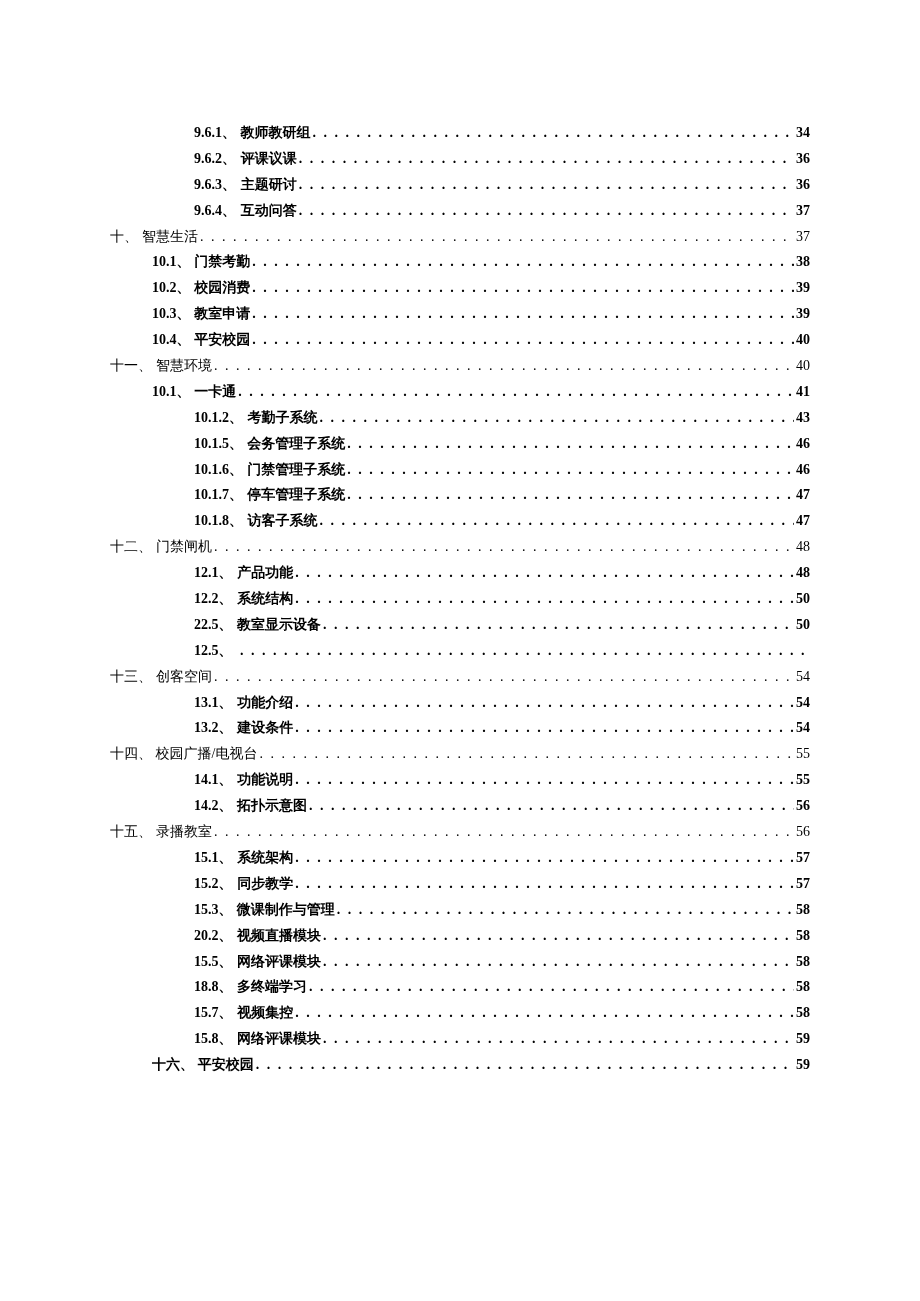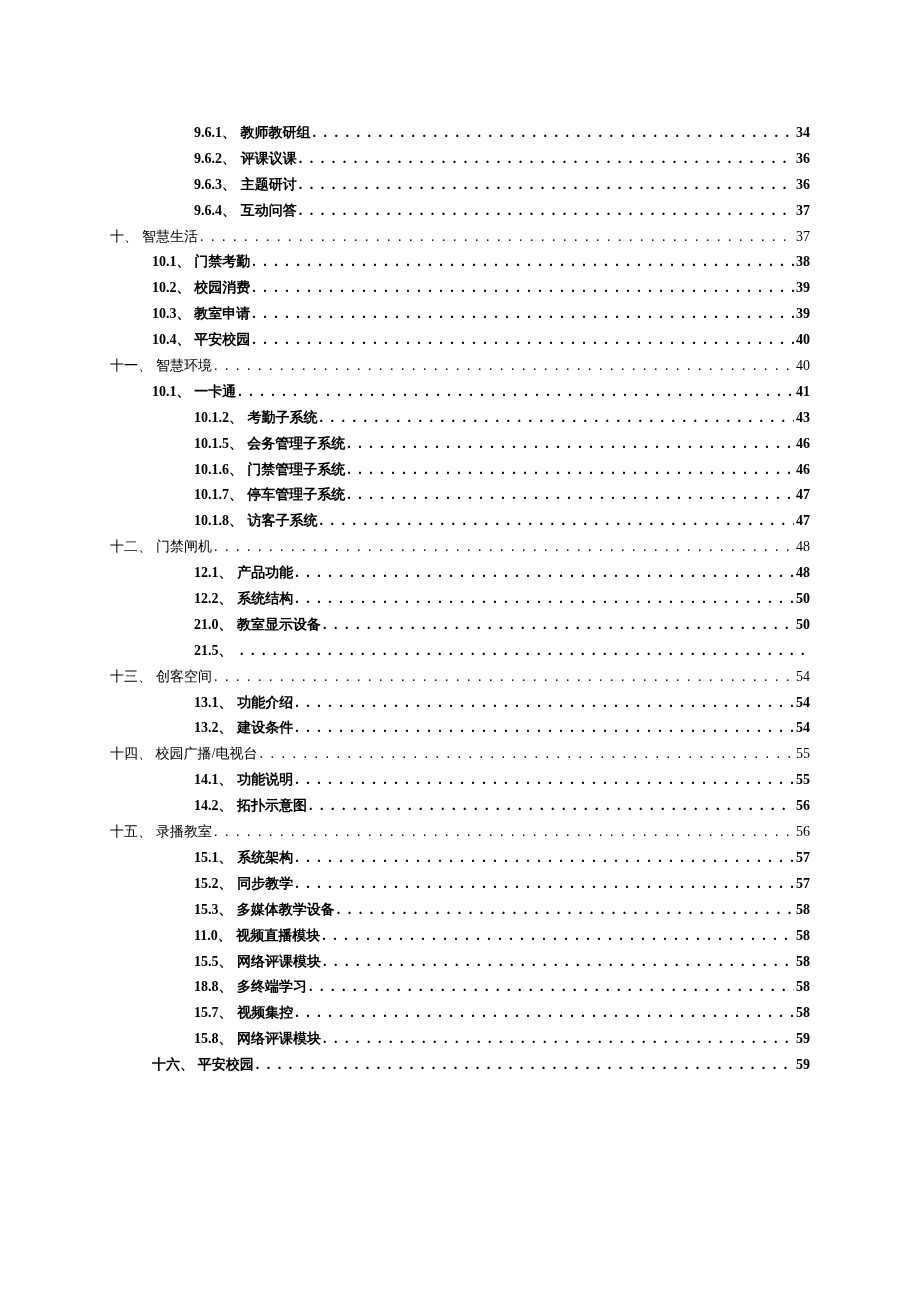--- a/index.html
+++ b/index.html
@@ -175,28 +175,28 @@
         <span class="page-num">48</span>
       </div>
       <div class="toc-line indent-2">
         <span class="label">12.2、</span>
         <span class="sep" style="width: 14px;"></span>
         <span class="label">系统结构</span>
         <span class="leader"></span>
         <span class="page-num">50</span>
       </div>
       <div class="toc-line indent-2">
-        <span class="label">21.0、</span>
+        <span class="label">22.5、</span>
         <span class="sep" style="width: 14px;"></span>
         <span class="label">教室显示设备</span>
         <span class="leader"></span>
         <span class="page-num">50</span>
       </div>
       <div class="toc-line indent-2">
-        <span class="label">21.5、</span>
+        <span class="label">12.5、</span>
         <span class="sep" style="width: 14px;"></span>
         <span class="label"></span>
         <span class="leader"></span>
         <span class="page-num"></span>
       </div>
       <div class="toc-line indent-0">
         <span class="label">十三、</span>
         <span class="sep" style="width: 10px;"></span>
         <span class="label">创客空间</span>
         <span class="leader"></span>
@@ -254,26 +254,26 @@
       <div class="toc-line indent-2">
         <span class="label">15.2、</span>
         <span class="sep" style="width: 14px;"></span>
         <span class="label">同步教学</span>
         <span class="leader"></span>
         <span class="page-num">57</span>
       </div>
       <div class="toc-line indent-2">
         <span class="label">15.3、</span>
         <span class="sep" style="width: 14px;"></span>
-        <span class="label">多媒体教学设备</span>
-        <span class="leader"></span>
-        <span class="page-num">58</span>
-      </div>
-      <div class="toc-line indent-2">
-        <span class="label">11.0、</span>
+        <span class="label">微课制作与管理</span>
+        <span class="leader"></span>
+        <span class="page-num">58</span>
+      </div>
+      <div class="toc-line indent-2">
+        <span class="label">20.2、</span>
         <span class="sep" style="width: 14px;"></span>
         <span class="label">视频直播模块</span>
         <span class="leader"></span>
         <span class="page-num">58</span>
       </div>
       <div class="toc-line indent-2">
         <span class="label">15.5、</span>
         <span class="sep" style="width: 14px;"></span>
         <span class="label">网络评课模块</span>
         <span class="leader"></span>

